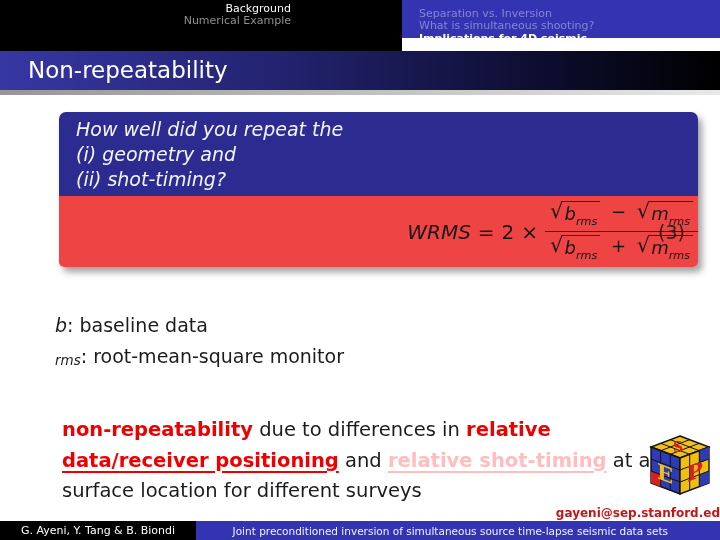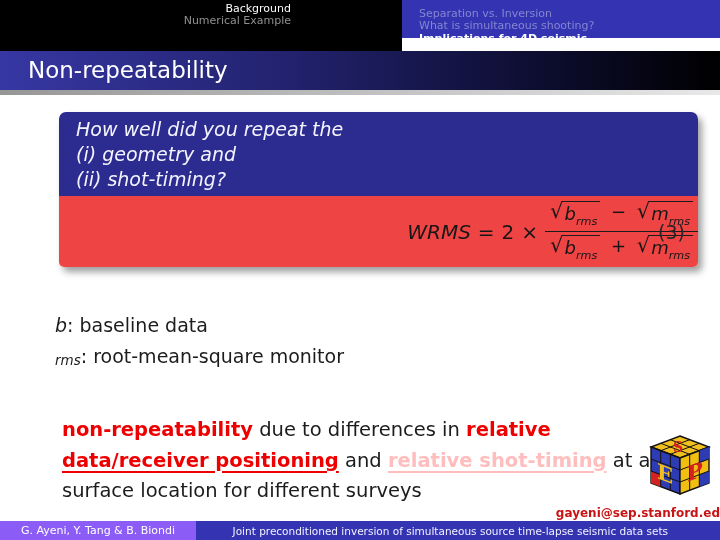--- a/index.html
+++ b/index.html
@@ -81,21 +81,21 @@
          text-decoration-thickness:2px; text-underline-offset:4px; }
   .afu { color:#ffbdbd; font-weight:bold; text-decoration:underline;
          text-decoration-thickness:2px; text-underline-offset:4px; }
 
   
   .sep-logo { position:absolute; right:8px; top:434px; width:64px; height:76px; }
   .email { position:absolute; right:0; top:506px; font-size:12px; font-weight:bold;
            color:#c81414; white-space:nowrap; }
   .footer { position:absolute; left:0; top:521px; width:720px; height:19px; display:flex; }
   .footer-authors {
-    width:196px; background:#8b5cf6; color:#ffffff; font-size:11px; line-height:19px;
+    width:196px; background:#000000; color:#ffffff; font-size:11px; line-height:19px;
     text-align:center; white-space:nowrap;
   }
   .footer-mid {
     flex:1; background:#3434b2; color:#f2f2ff; position:relative;
     display:flex; justify-content:flex-end; align-items:center; padding-right:52px; box-sizing:border-box;
   }
   .paper-title { font-size:10.5px; white-space:nowrap; }
   .page-num { position:absolute; right:7px; top:16px; font-size:11px; line-height:19px; color:#ffffff; }
 </style>
 </head>

